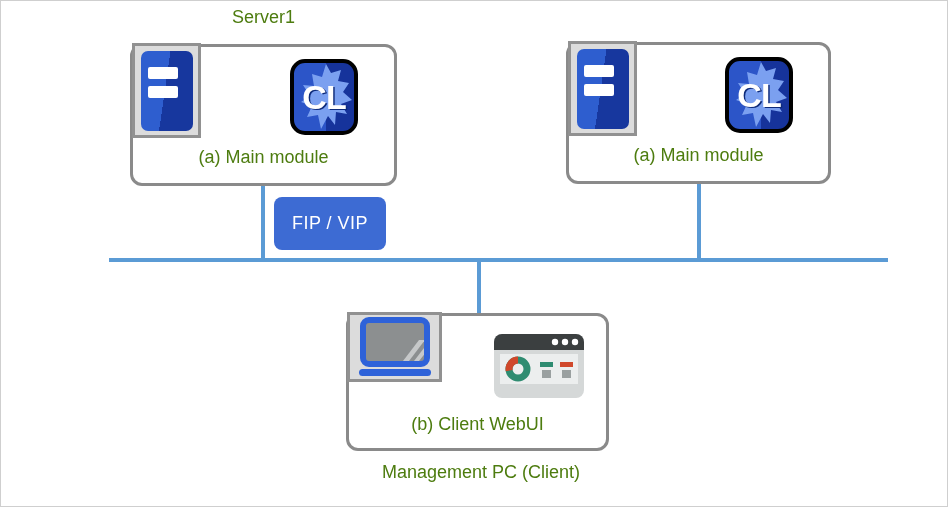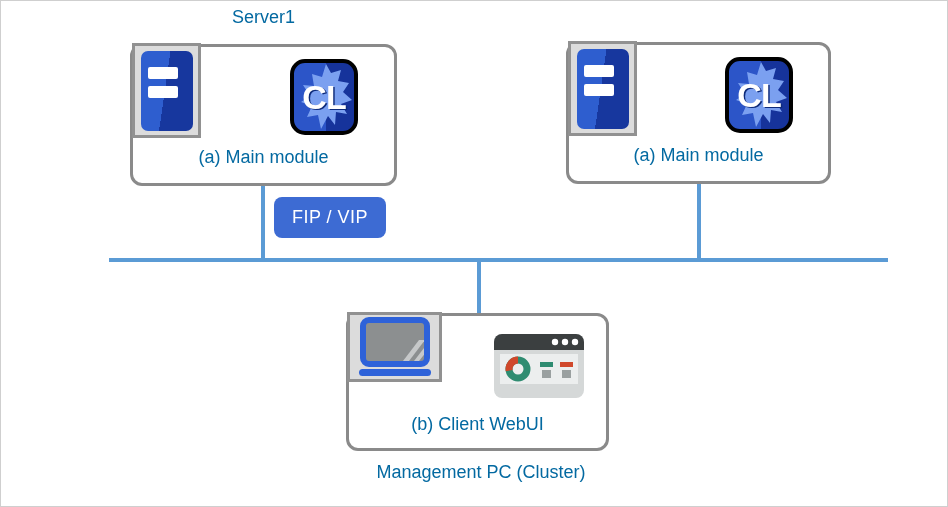--- a/index.html
+++ b/index.html
@@ -2,21 +2,21 @@
 <html><head>
 <meta charset="utf-8">
 <style>
   html,body { margin:0; padding:0; background:#fff; }
   .canvas {
     position:relative; width:948px; height:507px; box-sizing:border-box;
     background:#ffffff; border:1px solid #cfcfcf; overflow:hidden;
     font-family:"Liberation Sans", sans-serif; color:#111;
   }
   .node-title, .module-label, .caption {
-    position:absolute; text-align:center; font-size:18px; line-height:22px; color:#0369a1;
+    position:absolute; text-align:center; font-size:18px; line-height:22px; color:#4d7c0f;
   }
   .box {
     position:absolute; box-sizing:border-box; background:#ffffff;
     border:3px solid #8a8a8a; border-radius:12px;
   }
   .icon-bg {
     position:absolute; box-sizing:border-box; background:#dcdcdc;
     border:3px solid #919191; display:flex; align-items:center; justify-content:center;
     z-index:3;
   }
@@ -104,21 +104,21 @@
         <rect x="36" y="0" width="34" height="76" fill="#16339b"></rect>
         <polygon fill="#7ba0f0" points="36,5 41,14 51,11 48,22 59,24 53,33 62,41 51,45 57,55 46,53 45,66 38,57 31,70 28,56 17,58 22,47 11,43 20,37 13,26 24,27 22,15 32,18"></polygon>
       </g>
       <text x="35.5" y="51" text-anchor="middle" font-family="Liberation Sans, sans-serif" font-size="34" font-weight="bold" fill="#0d2a7a" letter-spacing="-1">CL</text>
       <text x="34" y="49.5" text-anchor="middle" font-family="Liberation Sans, sans-serif" font-size="34" font-weight="bold" fill="#ffffff" letter-spacing="-1">CL</text>
       <rect x="2" y="2" width="64" height="72" rx="13" fill="none" stroke="#000000" stroke-width="4"></rect>
     </svg>
   </div>
   <div class="module-label" style="left:565px; top:143px; width:265px; z-index:3;">(a) Main module</div>
 
-  <div class="badge" style="left:273px; top:196px; width:112px; height:41px;">FIP / VIP</div>
+  <div class="badge" style="left:273px; top:196px; width:112px; height:53px;">FIP / VIP</div>
 
   <div class="box" style="left:345px; top:312px; width:263px; height:138px; z-index:2;"></div>
   <div class="icon-bg" style="left:346px; top:311px; width:95px; height:70px;">
     <svg width="84" height="62" viewBox="0 0 84 62" aria-hidden="true">
       <defs>
         <clipPath id="scr">
             <rect x="13" y="7" width="58" height="38" rx="3"></rect>
           </clipPath>
       </defs>
       <rect x="10" y="4" width="64" height="44" rx="6" fill="#8c8f90" stroke="#2e62d9" stroke-width="6"></rect>
@@ -147,15 +147,15 @@
         <path d="M15.14 36.56 A 9 9 0 0 1 24 26" fill="none" stroke="#d0482b" stroke-width="7"></path>
         <rect x="46" y="28" width="13" height="5" fill="#2f8c71"></rect>
         <rect x="48" y="36" width="9" height="8" fill="#9aa0a0"></rect>
         <rect x="66" y="28" width="13" height="5" fill="#d0482b"></rect>
         <rect x="68" y="36" width="9" height="8" fill="#9aa0a0"></rect>
       </g>
     </svg>
   </div>
   <div class="module-label" style="left:345px; top:412px; width:263px; z-index:3;">(b) Client WebUI</div>
 
-  <div class="caption" style="left:294px; top:460px; width:372px;">Management PC (Cluster)</div>
+  <div class="caption" style="left:294px; top:460px; width:372px;">Management PC (Client)</div>
 
 </div>
 
 </body></html>

